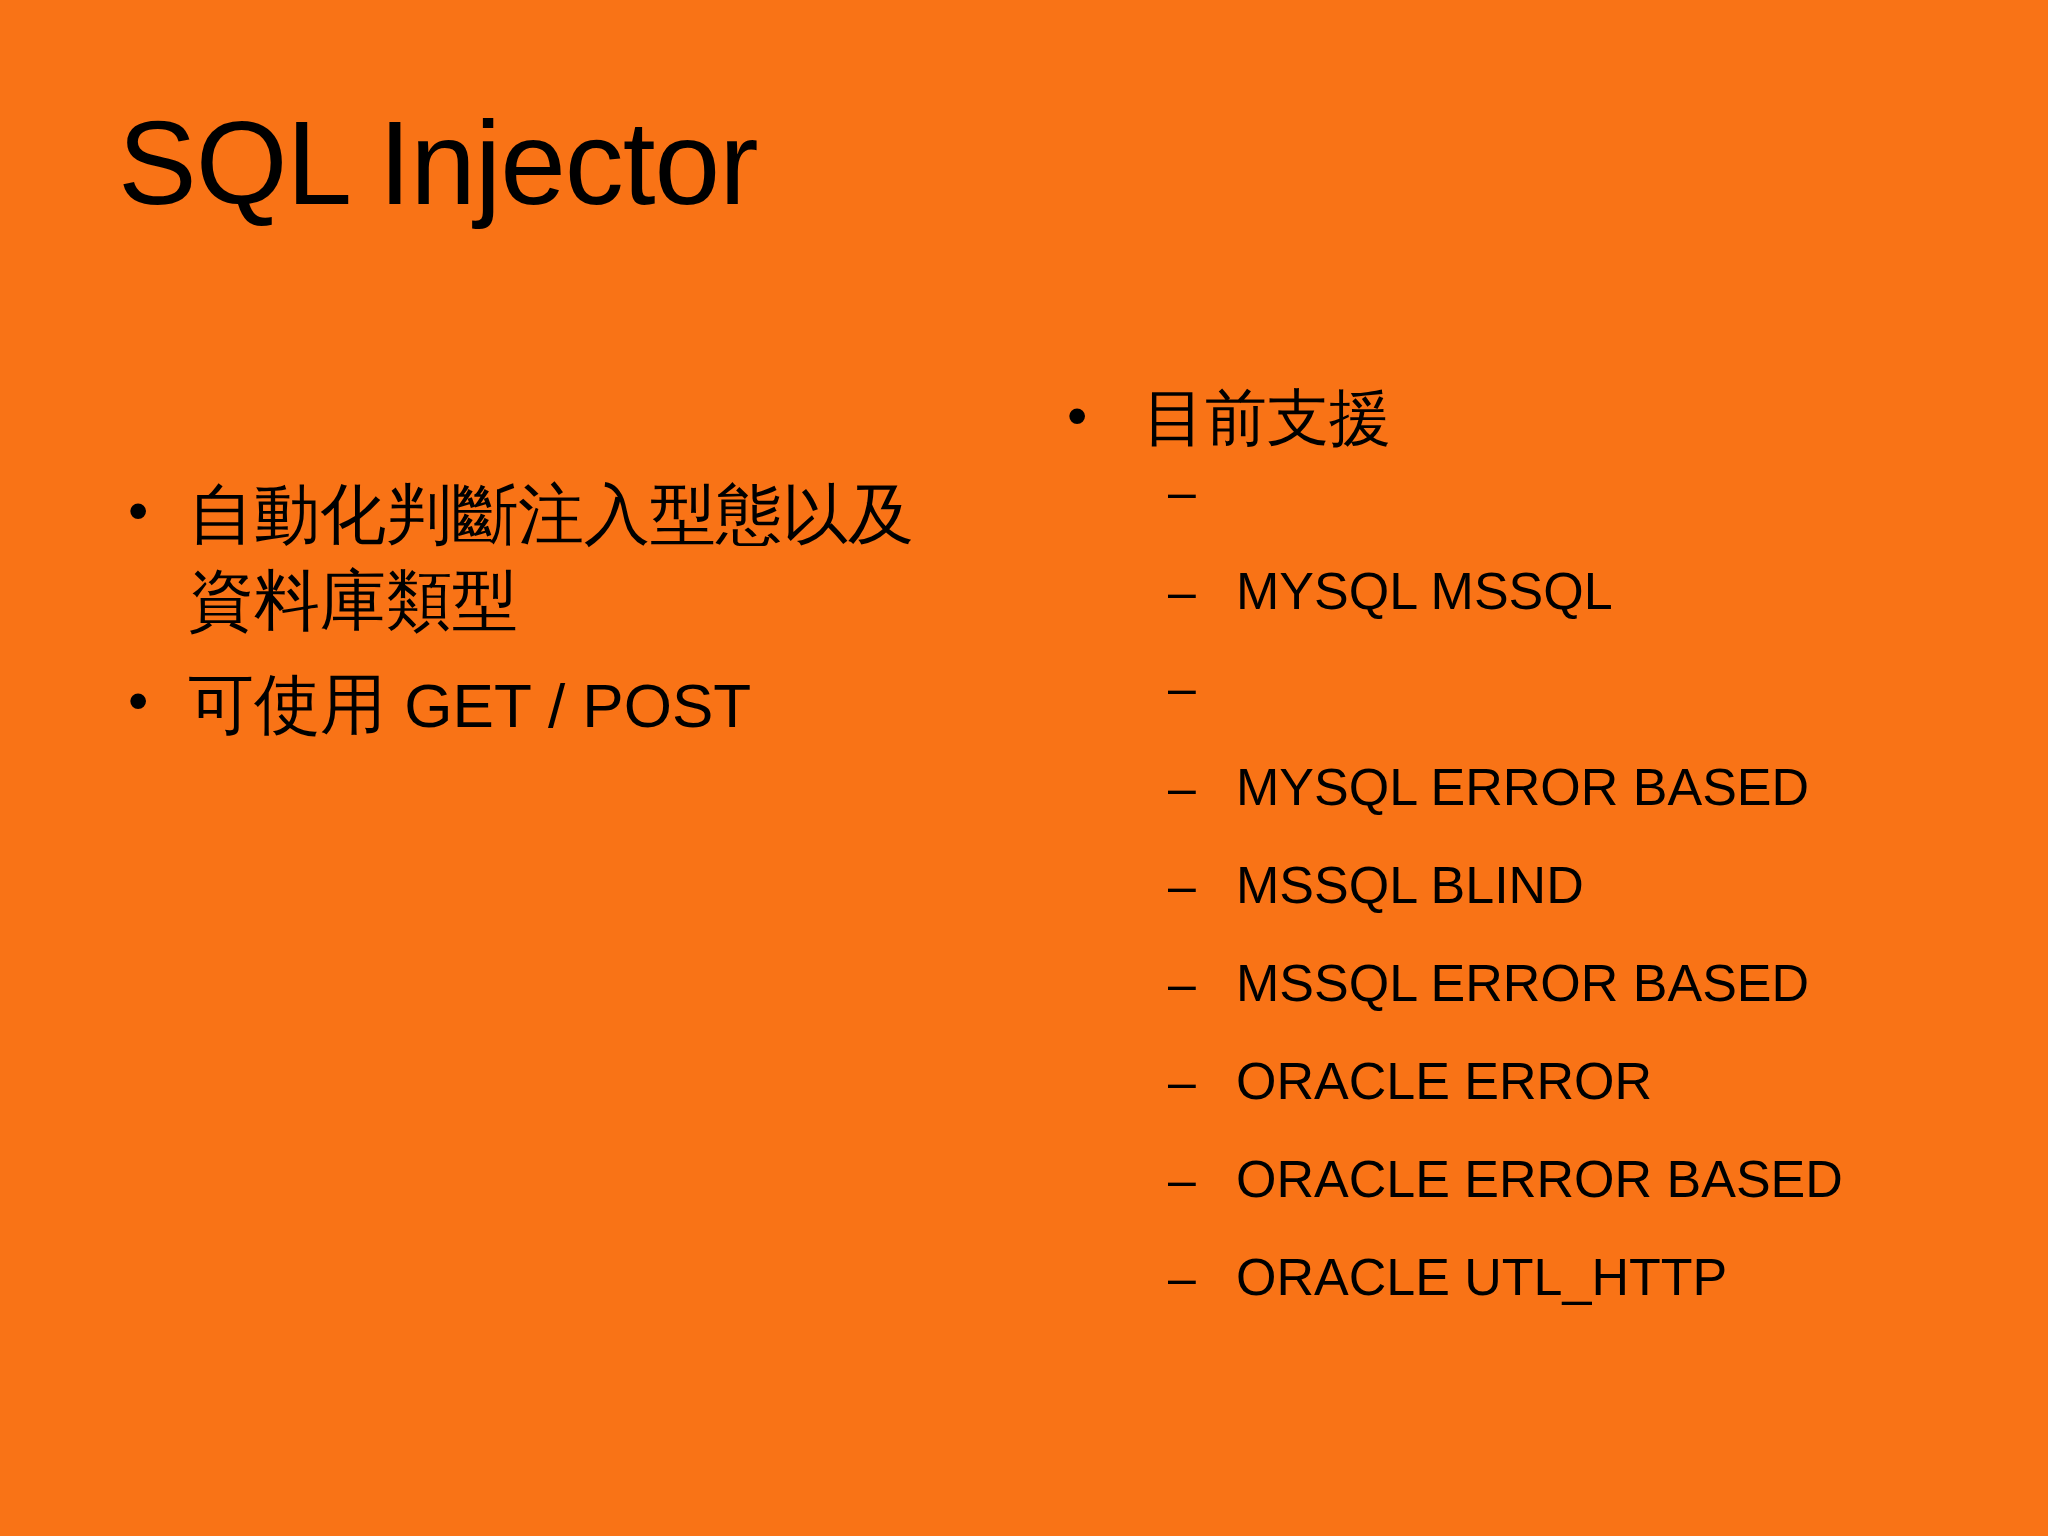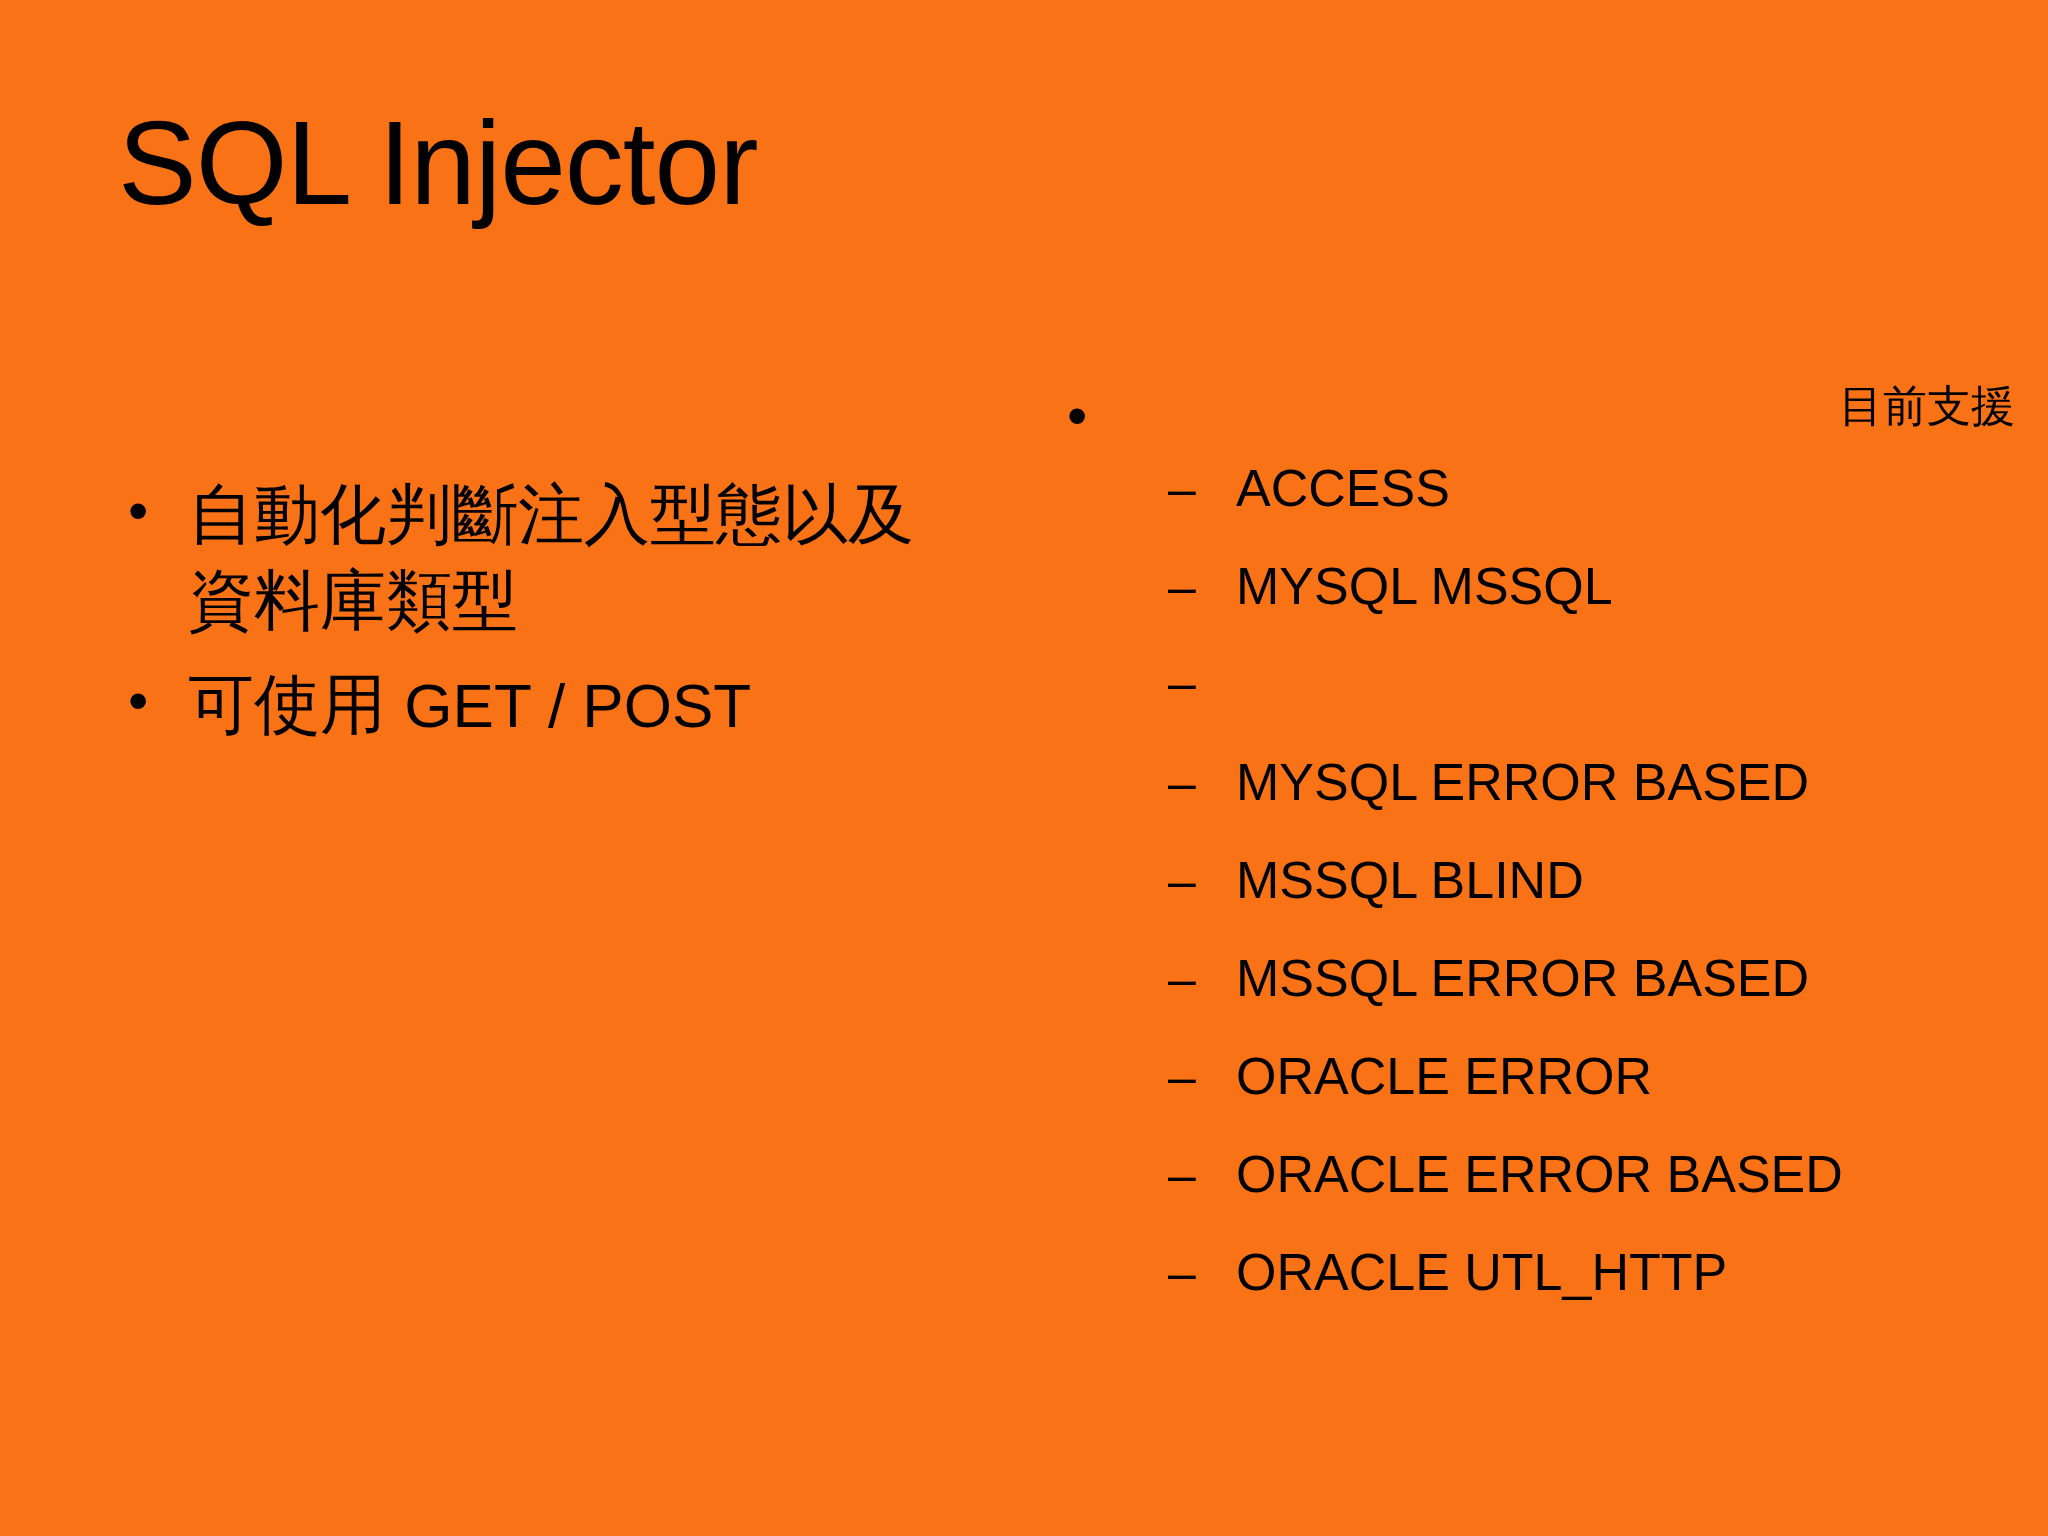--- a/index.html
+++ b/index.html
@@ -87,23 +87,22 @@
   }
 
   .bullet-row-main .bullet-marker {
     width: 88px;
     font-size: 58px;
     line-height: 1.28;
     padding-left: 12px;
   }
 
   .bullet-row-main .bullet-text {
-    font-size: 44px;
+    font-size: 62px;
     line-height: 1.28;
-    text-align: right;
   }
 
   .sublist {
     margin: 0;
     padding: 0;
     list-style: none;
   }
 
   .sub-row {
     display: flex;
@@ -154,21 +153,20 @@
 
     <div class="bullet-row-main">
       <span class="bullet-marker">•</span>
       <span class="bullet-text">目前支援</span>
     </div>
 
     <ul class="sublist">
 
       <li class="sub-row">
         <span class="sub-marker">–</span>
-        <span class="sub-text">ACCESS</span>
       </li>
 
       <li class="sub-row">
         <span class="sub-marker">–</span>
         <span class="sub-text">MYSQL MSSQL</span>
       </li>
 
       <li class="sub-row">
         <span class="sub-marker">–</span>
       </li>

